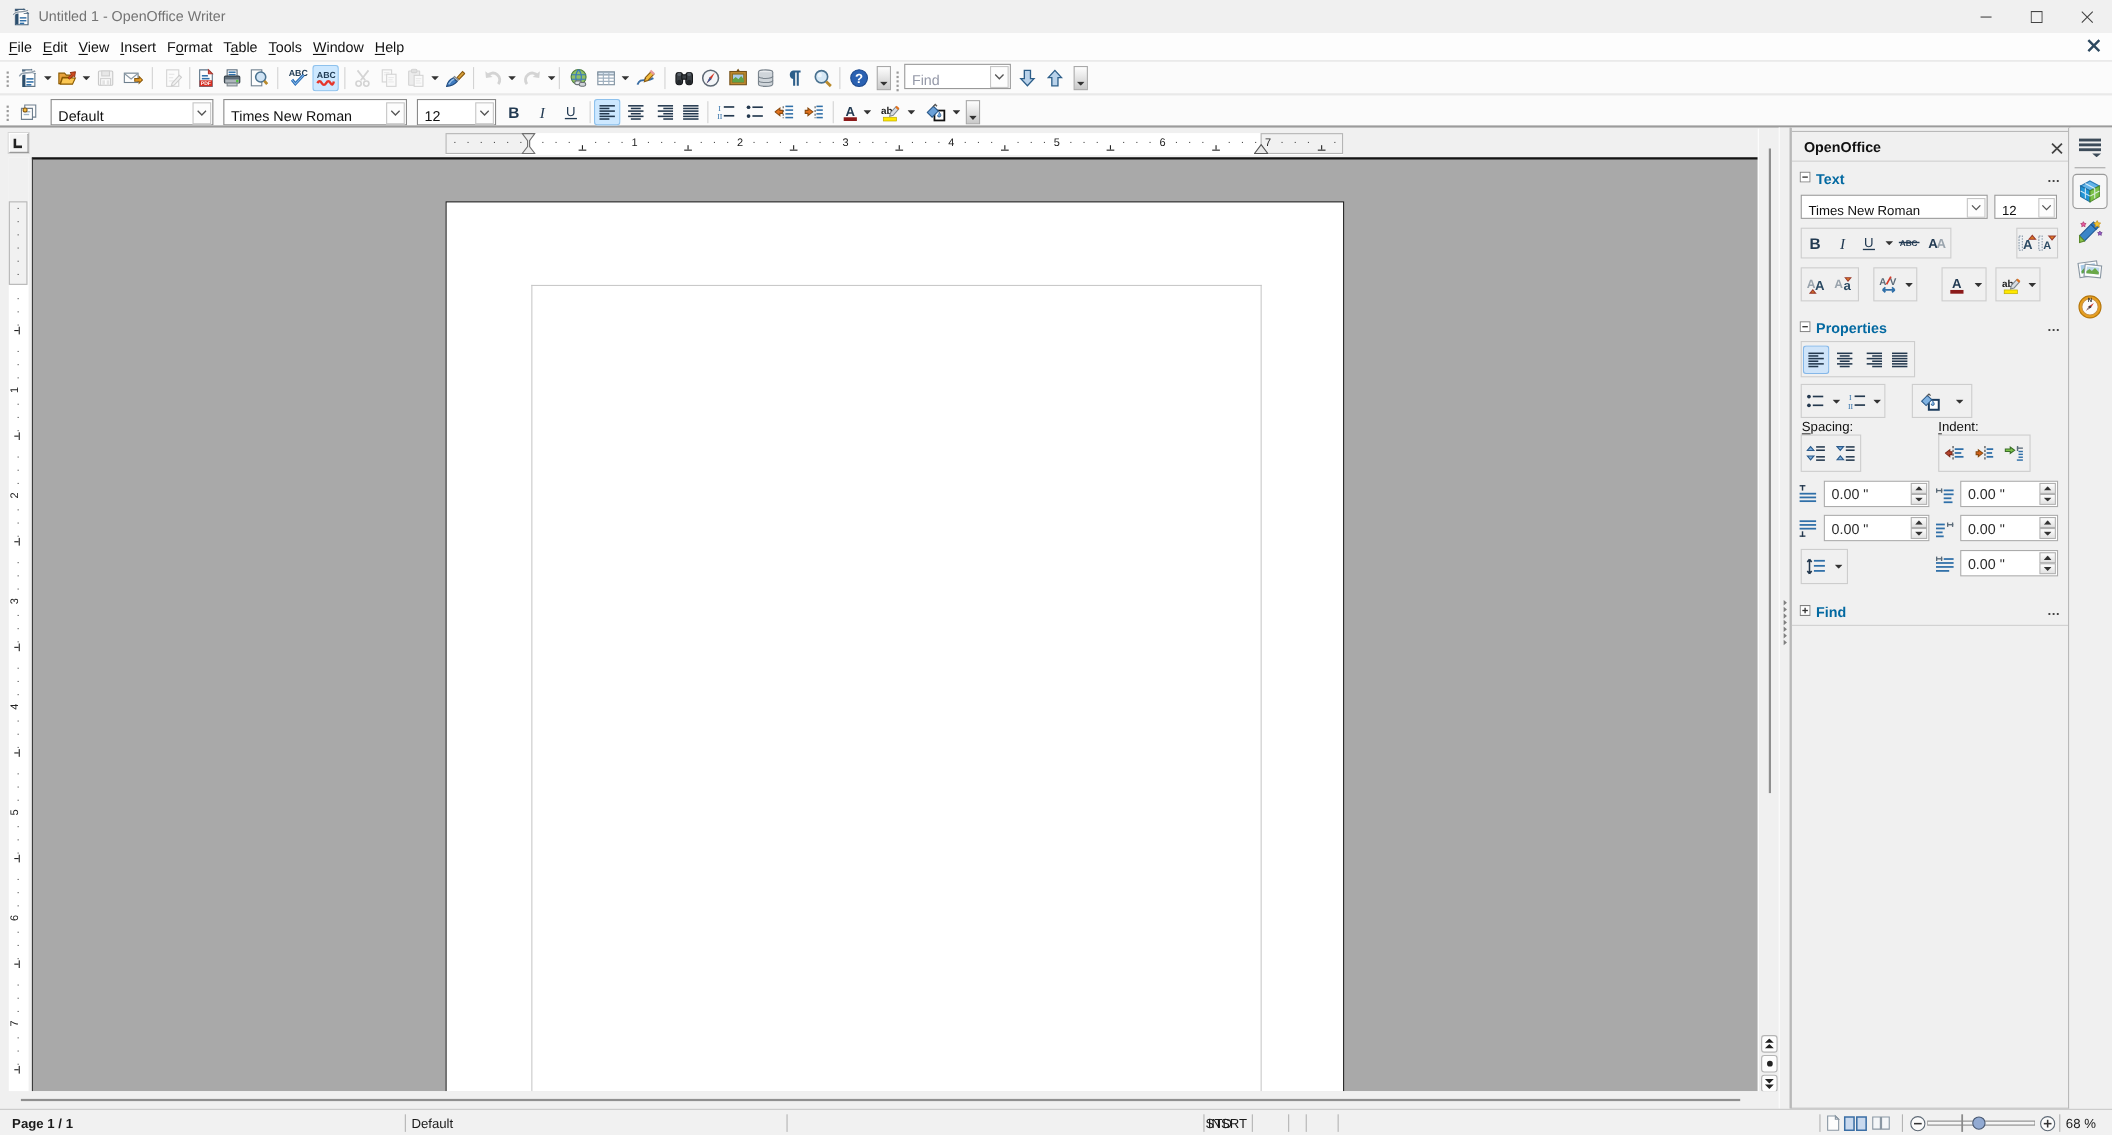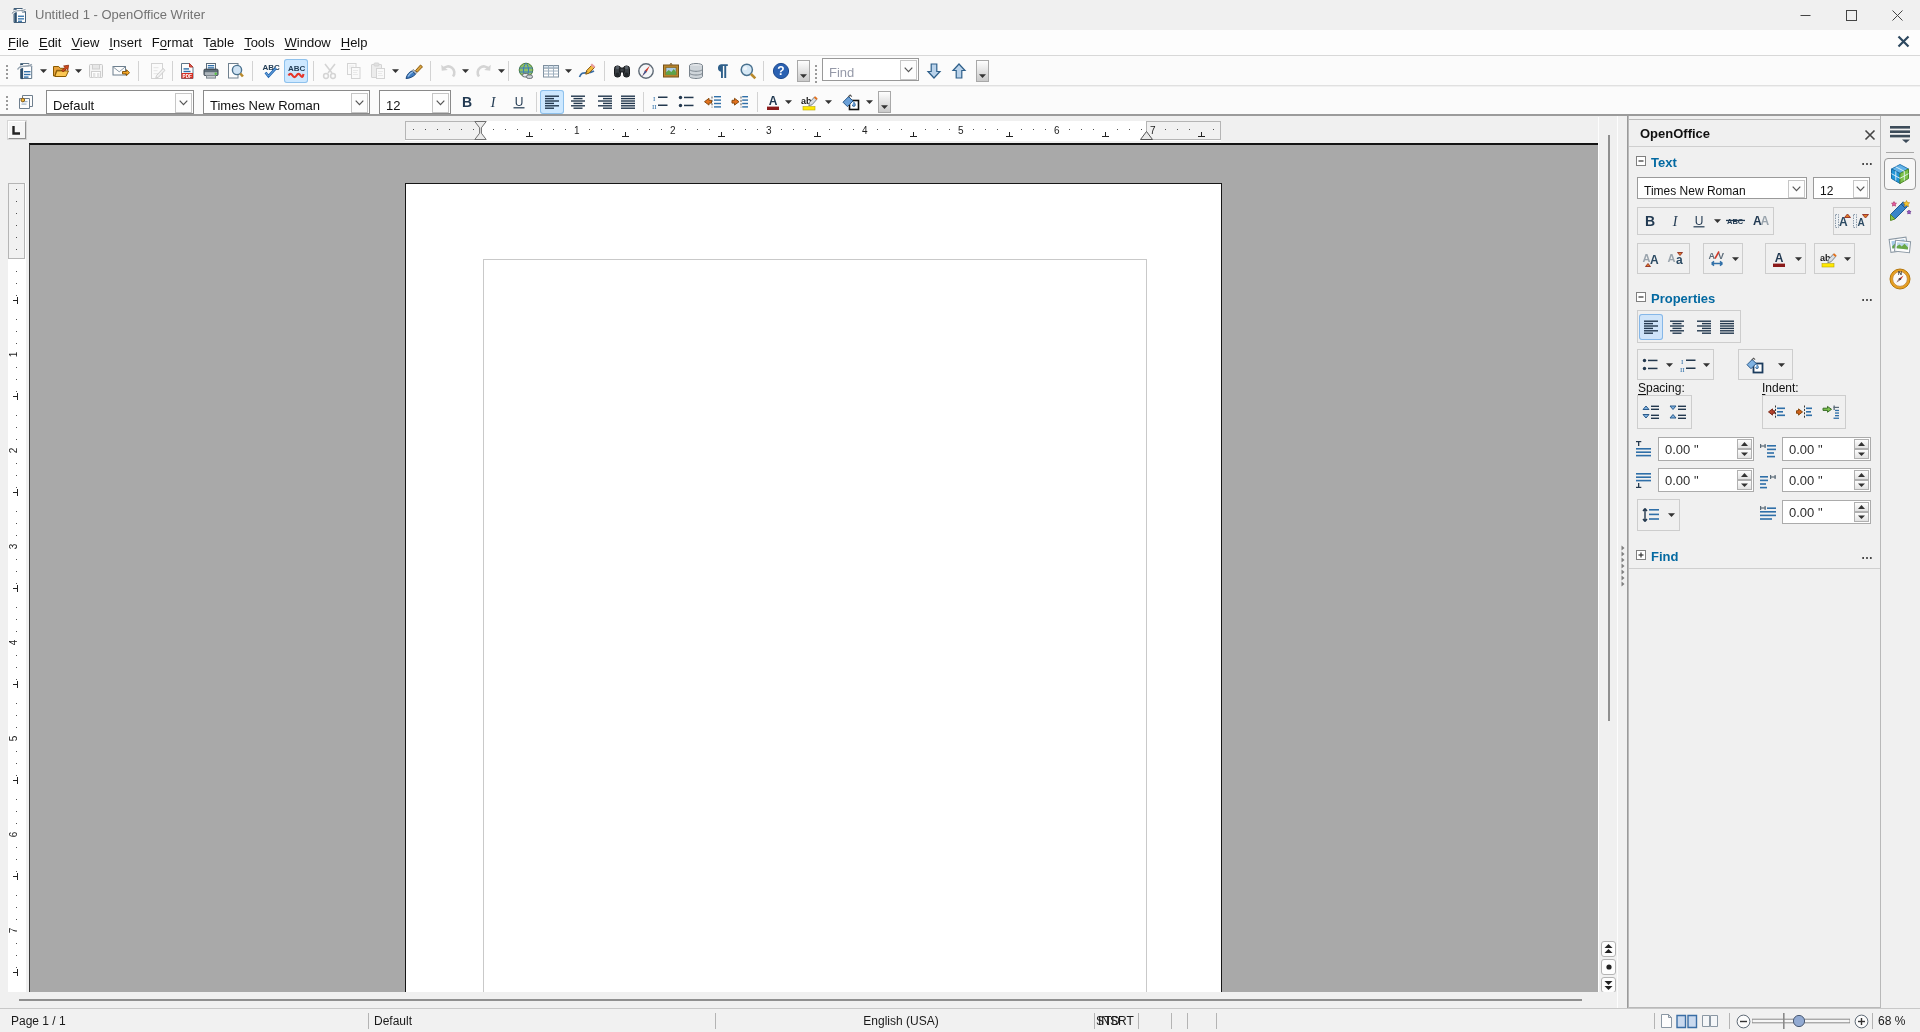--- a/index.html
+++ b/index.html
@@ -1514,25 +1514,24 @@
           <text x="12" y="7.5" font-size="5.5" font-weight="bold" fill="#333" text-anchor="middle" font-family="Liberation Sans,sans-serif">N</text>
           <path d="M15.5 8.5 L13 12.5 L8.5 15.5 L11 11.5 Z" fill="#cf3a2a"></path>
           <path d="M8.5 15.5l4.5-3-2-1z" fill="#8a9098"></path>
           <circle cx="12" cy="12" r="1.1" fill="#444"></circle>
         </svg>
       </span>
     </div>
 </div>
 
 <div id="statusbar" class="abs">
-    <div class="sbitem" style="left: 11px;">Page 1 / 1</div>
+    <div class="sbitem" style="left: 11px; font-weight: bold;">Page 1 / 1</div>
     <div class="sbsep" style="left: 368px;"></div>
     <div class="sbitem" style="left: 374px;">Default</div>
     <div class="sbsep" style="left: 715px;"></div>
-    <div class="sbitem" style="left: 711px; width: 380px; text-align: center;">English (USA)</div>
     <div class="sbsep" style="left: 1094px;"></div>
     <div class="sbitem" style="left: 1098px;">INSRT</div>
     <div class="sbsep" style="left: 1138px;"></div>
     <div class="sbitem" style="left: 1096px;">STD</div>
     <div class="sbsep" style="left: 1171px;"></div>
     <div class="sbsep" style="left: 1187px;"></div>
     <div class="sbsep" style="left: 1216px;"></div>
     <div class="sbsep" style="left: 1654px;"></div>
     <div class="sbicon" style="left: 1660px; top: 4px;">
       <svg width="13" height="16" viewBox="0 0 13 16">

